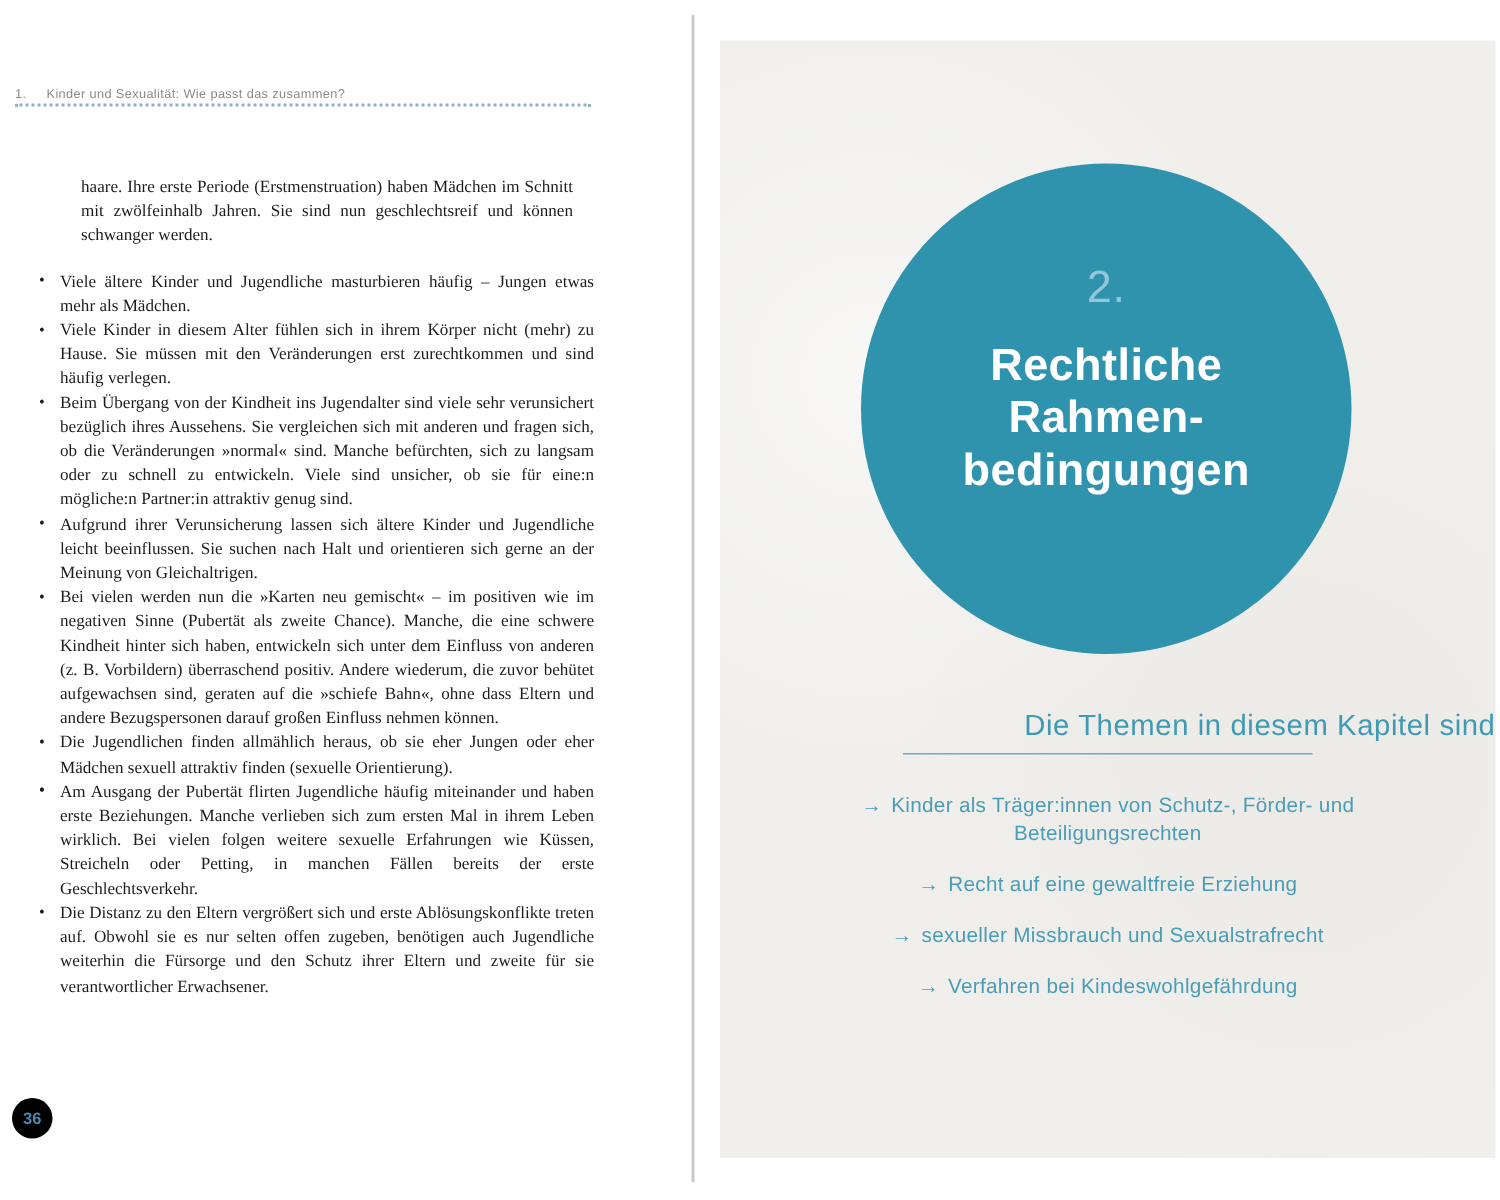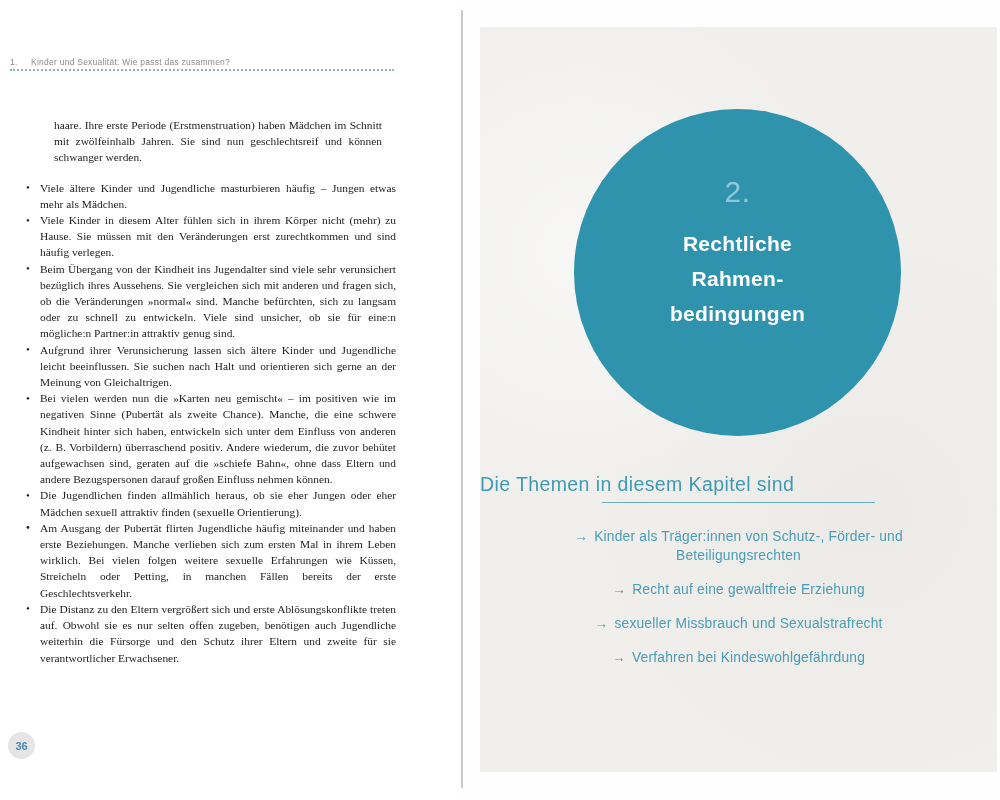--- a/index.html
+++ b/index.html
@@ -33,21 +33,21 @@
   .body-text .para { padding-left:15px; margin:14px; }
   .body-text ul { list-style:none; margin:0; padding:0; }
   .body-text li { position:relative; padding-left:15px; }
   .body-text .marker {
     position:absolute; left:1px; top:-0.5px;
     font-size:11px; color:#1c1c1c;
   }
 
   .page-badge {
     position:absolute; left:8px; top:732px; width:27px; height:27px;
-    border-radius:50%; background:#e5e5e5;
+    border-radius:50%; background:#000000;
     color:#4a88b0; font-size:11px; font-weight:bold;
     display:flex; align-items:center; justify-content:center;
   }
 
   
   .page-divider {
     position:absolute; left:461px; top:10px; width:2px; height:778px;
     background:#c9c9c9;
   }
 
@@ -64,27 +64,27 @@
     position:absolute; left:94px; top:82px; width:327px; height:327px;
     border-radius:50%; background:#2f93ae;
     display:flex; flex-direction:column; align-items:center; text-align:center;
   }
   .chapter-number {
     margin-top:66px;
     font-size:30px; font-weight:500; color:#93c6d8; letter-spacing:0.5px;
   }
   .chapter-title {
     margin-top:17px;
-    font-size:21px; font-weight:700; color:#ffffff;
+    font-size:30px; font-weight:700; color:#ffffff;
     line-height:35px; letter-spacing:0.3px;
   }
 
   .section-heading {
     position:absolute; left:0; top:446px; width:517px;
-    text-align:left;
+    text-align:right;
     font-size:19.5px; font-weight:500; color:#3e9ab5; letter-spacing:0.4px;
   }
   .heading-underline {
     position:absolute; left:122px; top:475px; width:273px; height:1px;
     background:#6aadc1;
   }
 
   .topics {
     position:absolute; left:48px; top:500px; width:421px;
     display:flex; flex-direction:column; gap:15px;

